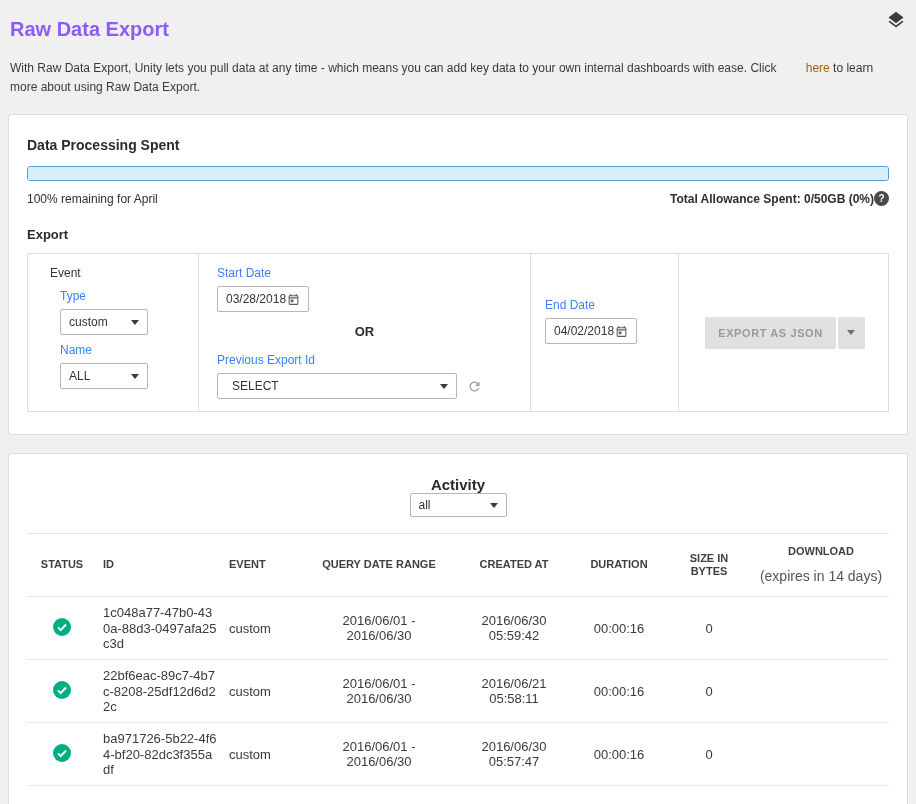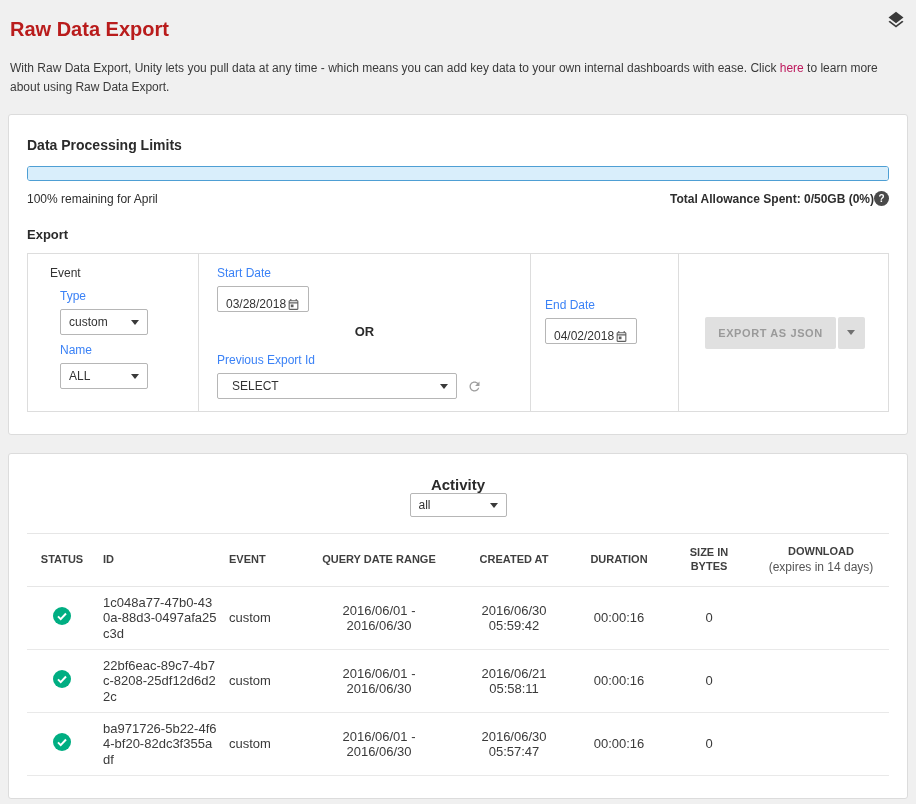--- a/index.html
+++ b/index.html
@@ -7,24 +7,24 @@
   body {
     background: #f0f0f0;
     font-family: "Liberation Sans", sans-serif;
     color: #333;
     overflow: hidden;
   }
   .page { padding: 8px; position: relative; }
 
   
   .page-header { padding: 4px 2px 0; position: relative; }
-  .page-title { font-size: 20px; font-weight: bold; color: #b91c1c; margin: 6px 0 18px; }
+  .page-title { font-size: 20px; font-weight: bold; color: #8b5cf6; margin: 6px 0 18px; }
   .top-icon { position: absolute; top: 2px; right: 2px; cursor: pointer; }
   .page-desc { font-size: 12px; line-height: 1.55; color: #3a3a3a; max-width: 886px; margin-bottom: 18px; }
-  .link { color: #be185d; text-decoration: none; cursor: pointer; }
+  .link { color: #a16207; text-decoration: none; cursor: pointer; margin-left: 26px; }
 
   
   .card { background: #fff; border: 1px solid #dcdcdc; border-radius: 3px; margin-bottom: 18px; }
   .card-inner { padding: 22px 18px; }
 
   
   .section-heading { font-size: 14px; font-weight: bold; color: #2b2b2b; margin-bottom: 13px; }
   .progress { height: 15px; border: 1px solid #4e9fd4; border-radius: 3px; background: #fff; overflow: hidden; }
   .progress-fill { height: 100%; background: #d9eefb; width: 0; }
   .limits-row { display: flex; justify-content: space-between; align-items: center; margin-top: 10px; }
@@ -48,21 +48,21 @@
   .indent { margin-left: 10px; }
   .spacer8 { height: 8px; }
 
   .select, .text-input {
     border: 1px solid #b6b6b6; border-radius: 2px; background: #fff; height: 26px;
     font-size: 12px; color: #333; display: inline-flex; align-items: center;
     padding: 0 8px; cursor: pointer;
   }
   .select { justify-content: space-between; }
   .w88 { width: 88px; }
-  .w92 { width: 92px; justify-content: space-between; align-items: flex-end; }
+  .w92 { width: 92px; justify-content: space-between; }
   .w240 { width: 240px; padding-left: 14px; }
   .w97 { width: 97px; height: 24px; }
   .caret { width: 0; height: 0; border-left: 4px solid transparent; border-right: 4px solid transparent;
     border-top: 5px solid #3a3a3a; margin-left: 8px; flex: none; }
   .or-label { font-size: 13px; font-weight: bold; color: #2b2b2b; text-align: center; margin: 12px 0 14px; }
   .prev-row { display: flex; align-items: center; gap: 10px; }
   .icon-btn { display: inline-flex; cursor: pointer; }
 
   .btn-row { display: flex; align-items: stretch; }
   .btn-disabled {
@@ -92,41 +92,41 @@
     border-bottom: 1px solid #e9e9e9; vertical-align: middle; line-height: 1.18;
   }
   .col-w-status { width: 70px; }
   .col-w-id { width: 126px; }
   .col-w-event { width: 80px; }
   .col-w-range { width: 152px; }
   .col-w-created { width: 118px; }
   .col-w-duration { width: 92px; }
   .col-w-size { width: 88px; }
   .id-text { word-break: break-all; }
-  .dl-note { font-size: 12px; font-weight: normal; color: #555; text-transform: none; margin-top: 1px; }
+  .dl-note { font-size: 14px; font-weight: normal; color: #555; text-transform: none; margin-top: 9px; }
   .check-wrap { display: inline-flex; }
 </style>
 </head>
 <body>
 
 <div class="page">
 
   <div class="page-header">
     <span class="top-icon">
       <svg width="20" height="20" viewBox="0 0 24 24" fill="#3a3a3a">
           <path d="M11.99 18.54l-7.37-5.73L3 14.07l9 7 9-7-1.63-1.27-7.38 5.74zM12 16l7.36-5.73L21 9l-9-7-9 7 1.63 1.27L12 16z"></path>
         </svg>
     </span>
     <h1 class="page-title">Raw Data Export</h1>
     <p class="page-desc"><span>With Raw Data Export, Unity lets you pull data at any time - which means you can add key data to your own internal dashboards with ease. Click </span><a class="link">here</a><span> to learn more about using Raw Data Export.</span></p>
   </div>
 
   <div class="card">
     <div class="card-inner">
-      <h2 class="section-heading">Data Processing Limits</h2>
+      <h2 class="section-heading">Data Processing Spent</h2>
 
       <div class="progress">
         <div class="progress-fill" style="width: 100%;"></div>
       </div>
 
       <div class="limits-row">
         <span class="remaining">100% remaining for April</span>
         <span class="allowance">
           <span>Total Allowance Spent: 0/50GB (0%)</span>
           <span class="help-icon">?</span>

